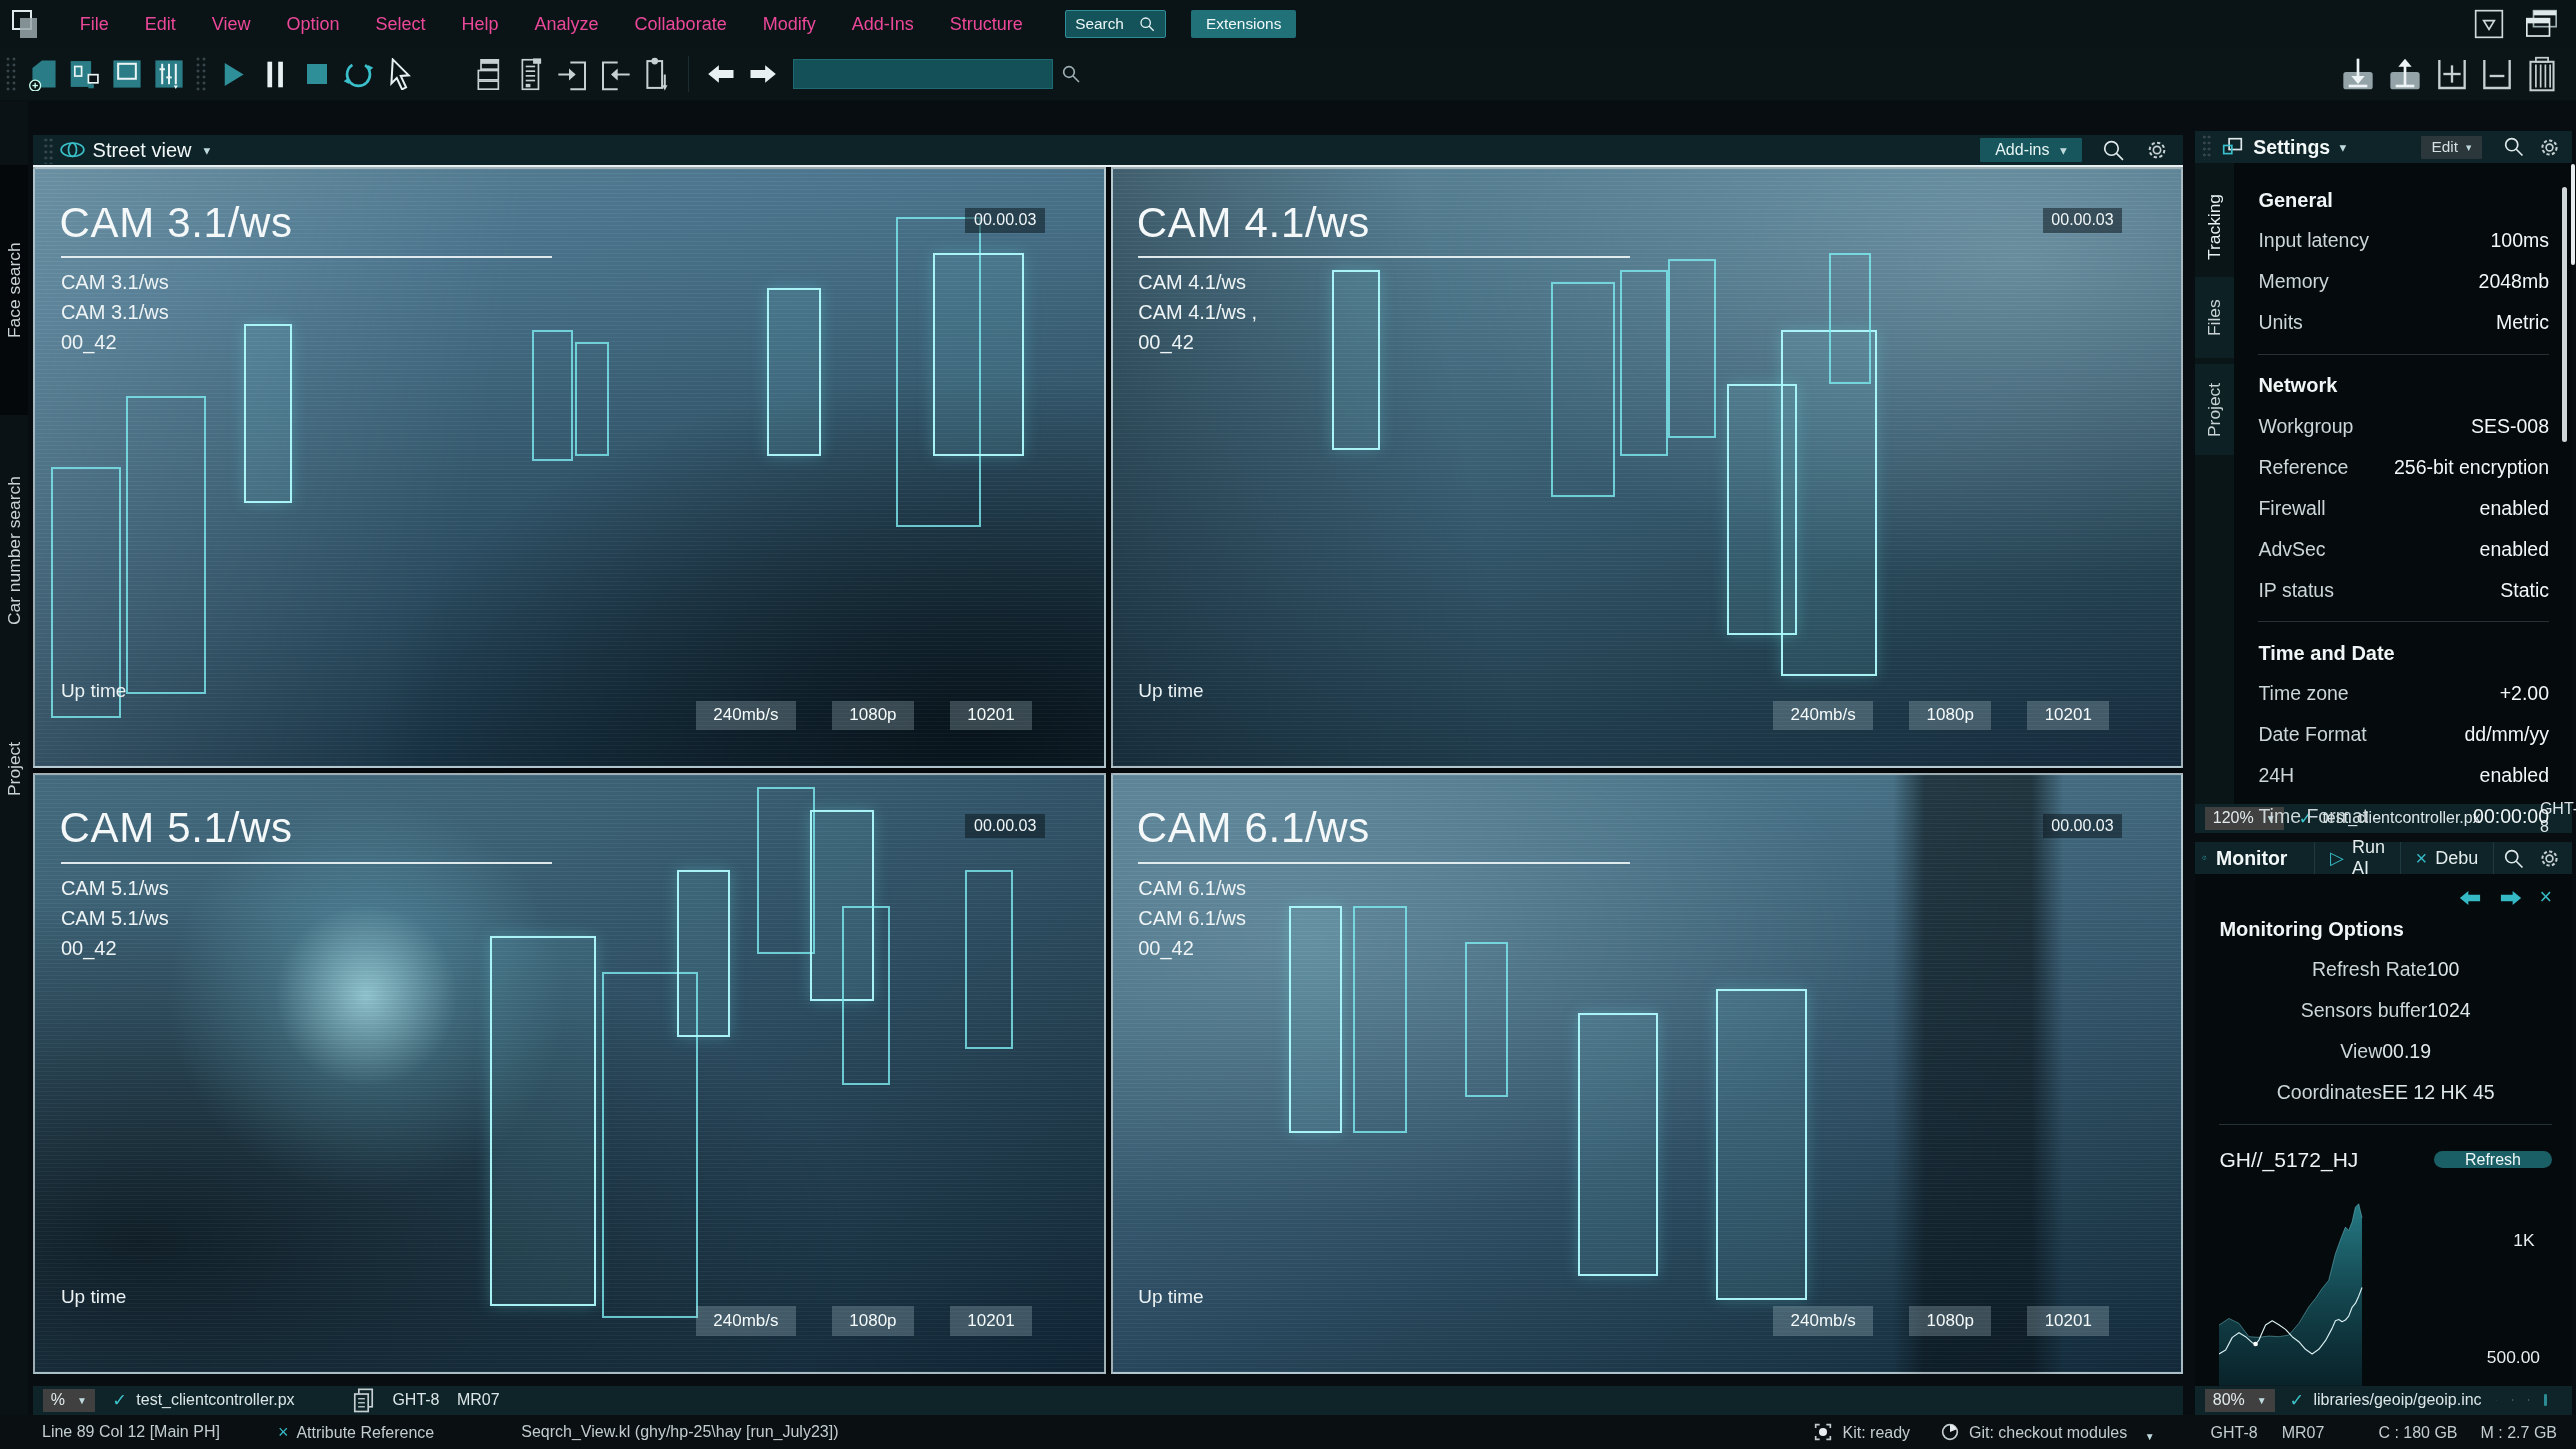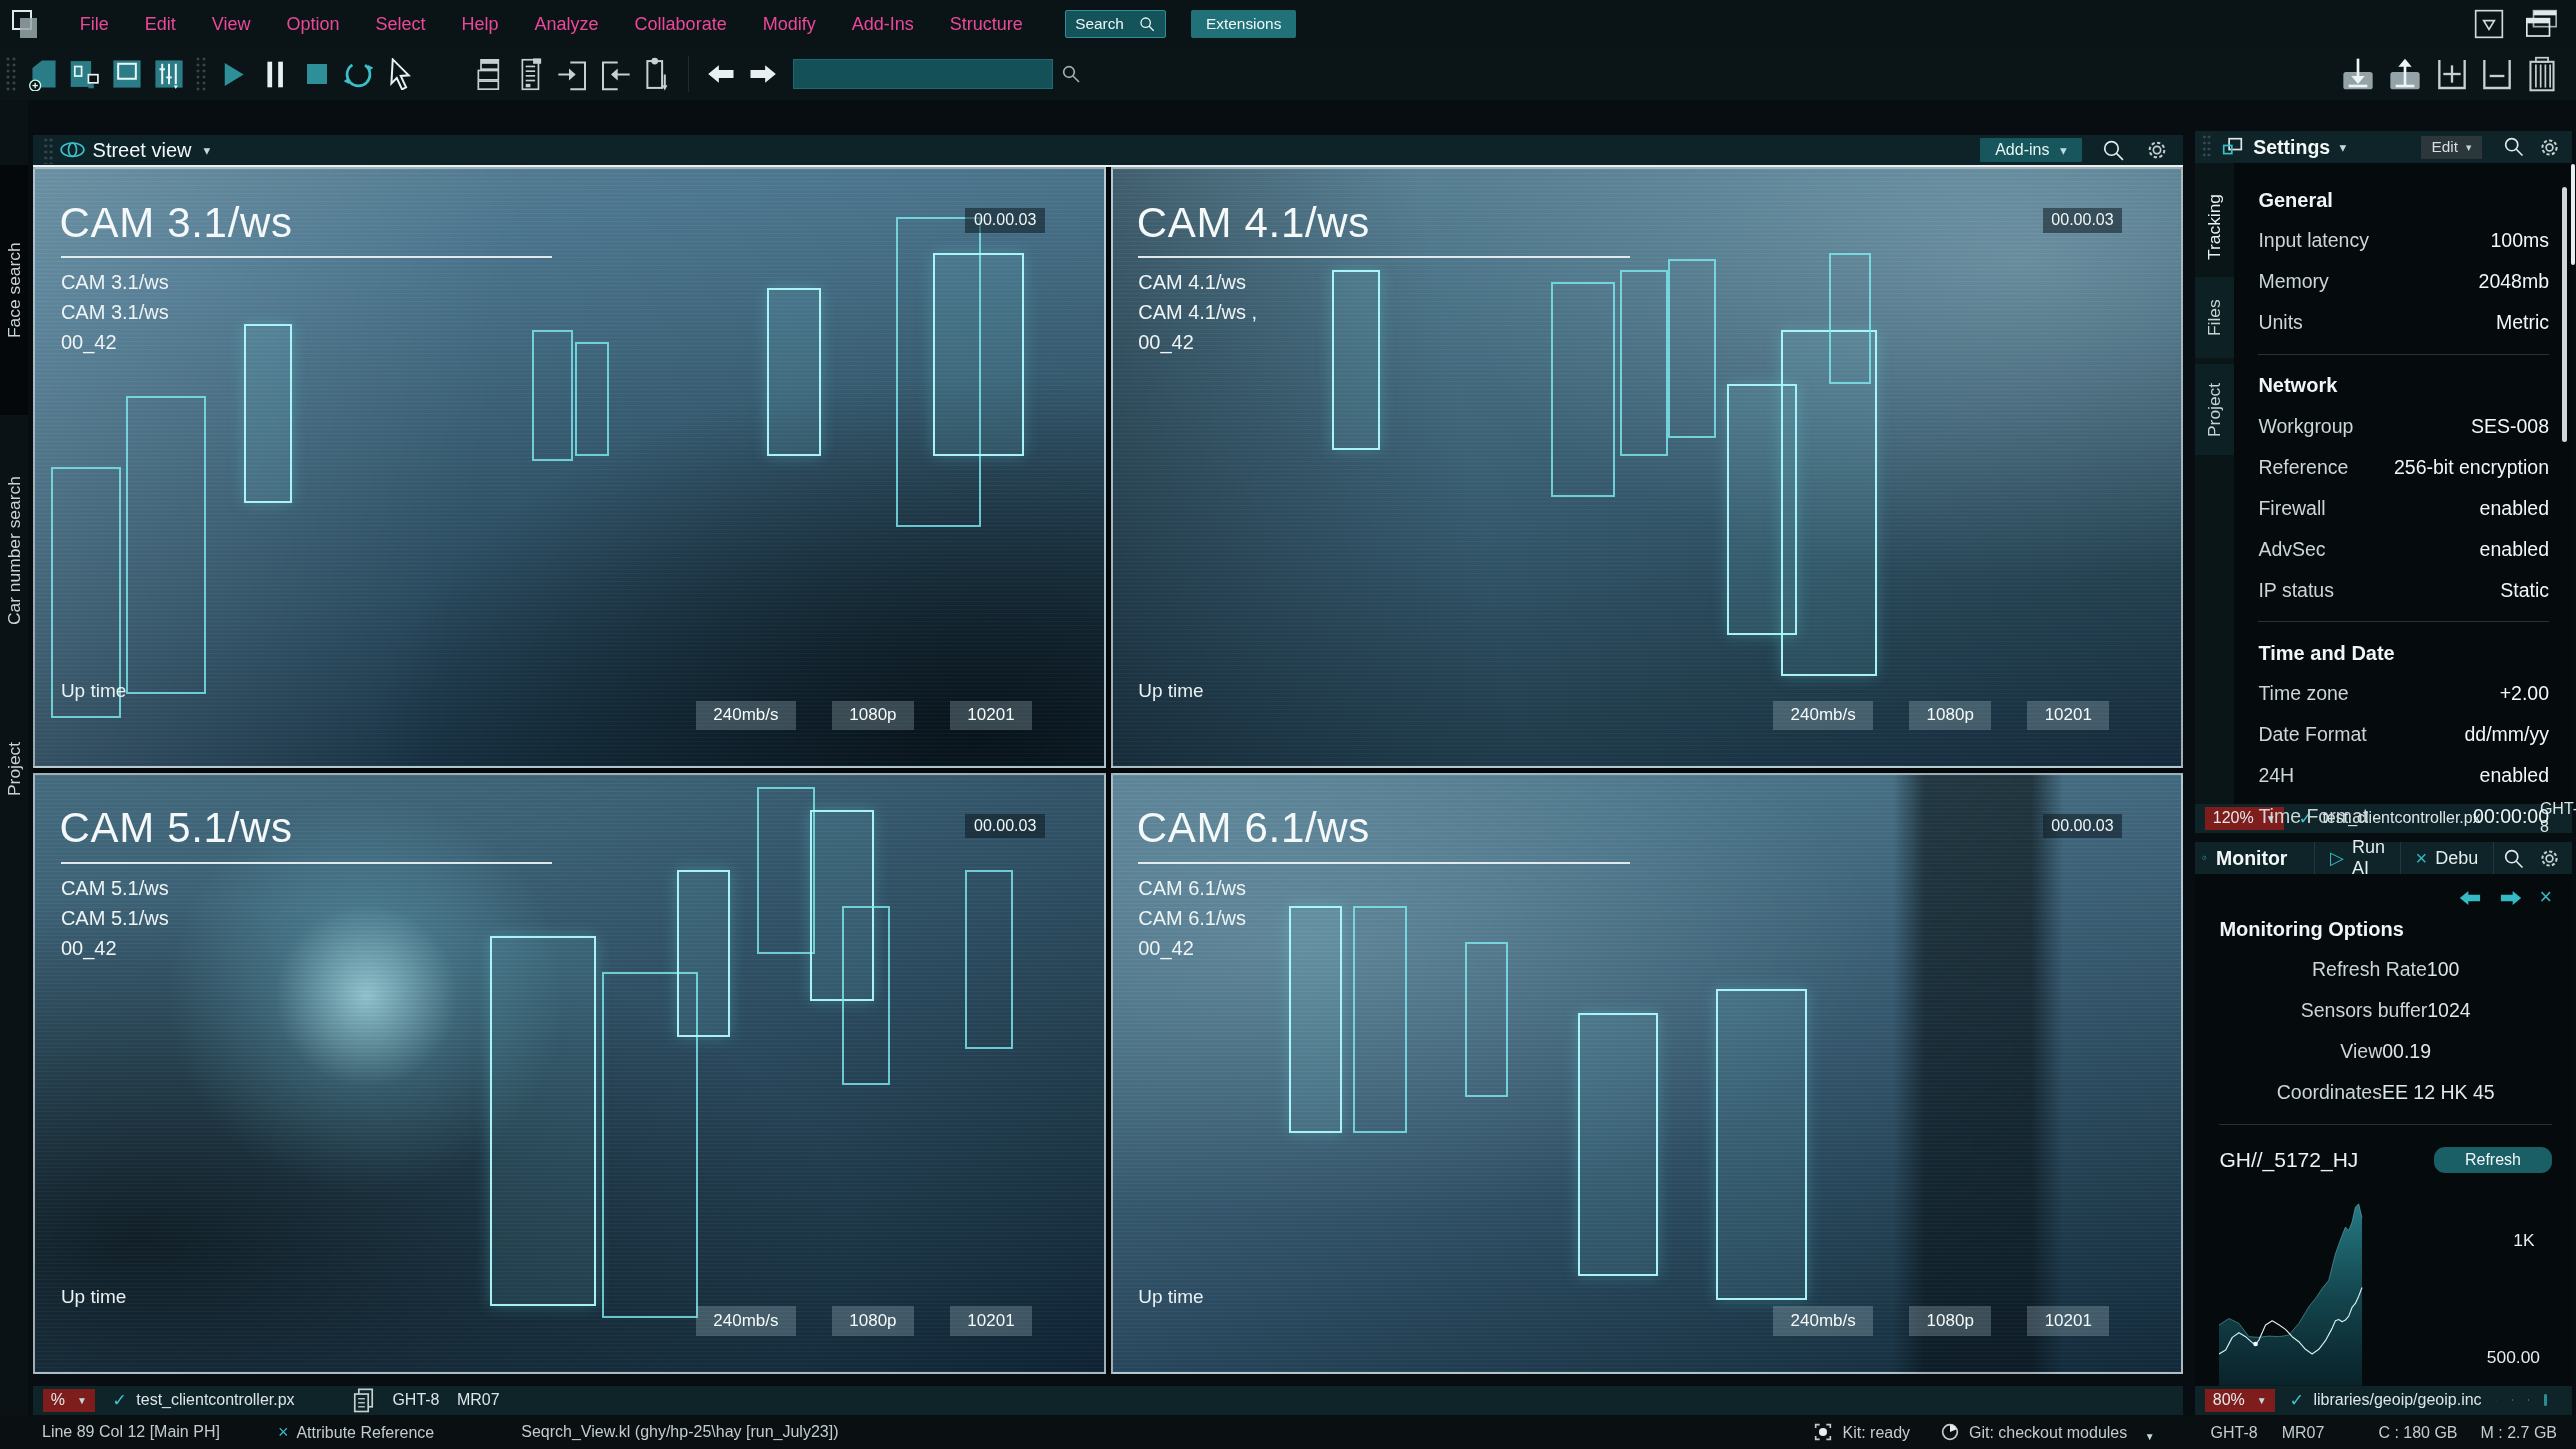--- a/index.html
+++ b/index.html
@@ -81,21 +81,21 @@
   .cam-lines{position:absolute;top:98px;left:25.5px;font-size:20px;line-height:30px;color:#eef4f5;z-index:3}
   .cam-ts{position:absolute;top:39px;right:59px;background:rgba(8,18,24,.5);padding:3.4px 8.7px;
     font-size:16px;color:#f0f6f7;z-index:3}
   .cam-uptime{position:absolute;bottom:64px;left:25.5px;font-size:19px;color:#e9f1f2;z-index:3}
   .cam-stats{position:absolute;bottom:36px;right:72px;display:flex;gap:36px;z-index:3}
   .chip{background:rgba(188,214,220,.26);padding:4.7px 17.4px;font-size:17px;color:#f4fafa}
   .det{position:absolute;border:2px solid rgba(125,235,240,.8);z-index:2}
   .det.b{border-color:rgba(175,250,252,.95);background:rgba(140,240,246,.10);box-shadow:0 0 14.8px rgba(110,230,240,.25)}
   .cam-footer{height:29.5px;background:#0e2428;margin-top:12px;display:flex;align-items:center;
     gap:17.4px;padding:0 9.4px;font-size:16px;color:#dce6e8}
-  .zoombox{background:#7f1d1d;height:23px;padding:0 8px;display:flex;align-items:center;gap:12px;color:#e2eaec}
+  .zoombox{background:#404040;height:23px;padding:0 8px;display:flex;align-items:center;gap:12px;color:#e2eaec}
   .fileref{display:flex;align-items:center;gap:9.4px}
   .check{color:#3cc3cb;font-size:17.4px}
   .tag{color:#dce6e8}
 
   
   .right-col{width:386px;flex:none;display:flex;flex-direction:column;background:#070d10;padding:30px 4px 0 5.4px}
   .panel{background:#050a0c;display:flex;flex-direction:column}
   .settings-panel{height:702px}
   .panel-header{height:32px;background:#0e2428;display:flex;align-items:center;padding:0 6.7px;gap:9.4px;flex:none}
   .ph-dots{width:9.4px;height:25.5px;background-image:radial-gradient(circle,#36464b 1.3px,transparent 1.7px);background-size:4.7px 6px}
@@ -125,21 +125,21 @@
   .mon-tab{display:flex;align-items:center;gap:8px;padding:0 14.8px;font-size:18px;color:#e4edee;
     border-left:1.3px solid #1e3a40;border-right:1.3px solid #1e3a40;cursor:pointer}
   .mon-tab + .mon-tab{border-left:none}
   .teal{color:#35b9c4}
   .mon-content{flex:1;display:flex;flex-direction:column;padding:12px 20px 0 24px;min-height:0}
   .mon-arrows{display:flex;justify-content:flex-end;gap:17.4px;align-items:center;height:23px}
   .mon-arrows .x{font-size:21.5px;color:#35b9c4;line-height:1}
   .mrow{height:41px;display:flex;align-items:center;justify-content:center;font-size:19.5px}
   .device-row{height:48px;display:flex;align-items:center;justify-content:space-between}
   .device-id{font-size:21px;color:#eef4f5}
-  .refresh-btn{height:26px;padding:0 31px;background:#1b5f66;display:flex;align-items:center;
+  .refresh-btn{height:17px;padding:0 31px;background:#1b5f66;display:flex;align-items:center;
     font-size:16px;color:#f0f8f8;border-radius:11px}
   .chart-wrap{position:relative;flex:1;margin-top:4px;min-height:0}
   .chart-wrap svg{position:absolute;inset:0;width:100%;height:100%}
   .ylab{position:absolute;font-size:17.4px;color:#e6eeef}
   .ylab.max{top:42px;right:17.4px}
   .ylab.min{bottom:17.4px;right:12px}
   .progress{width:50px;height:12px;background:#2c8a93;border-radius:1.3px}
 
   
   .statusbar{position:absolute;bottom:0;left:0;right:0;height:34px;background:#0a0f12;

